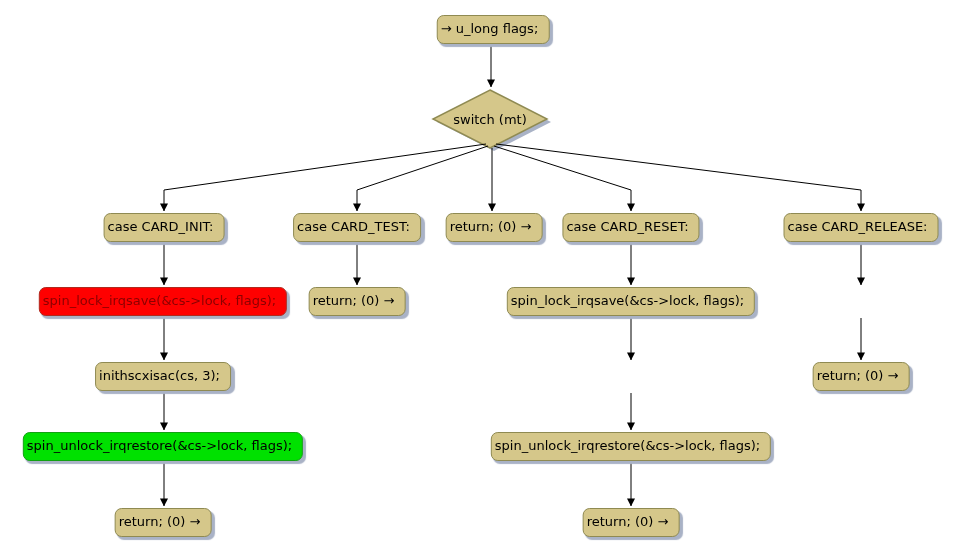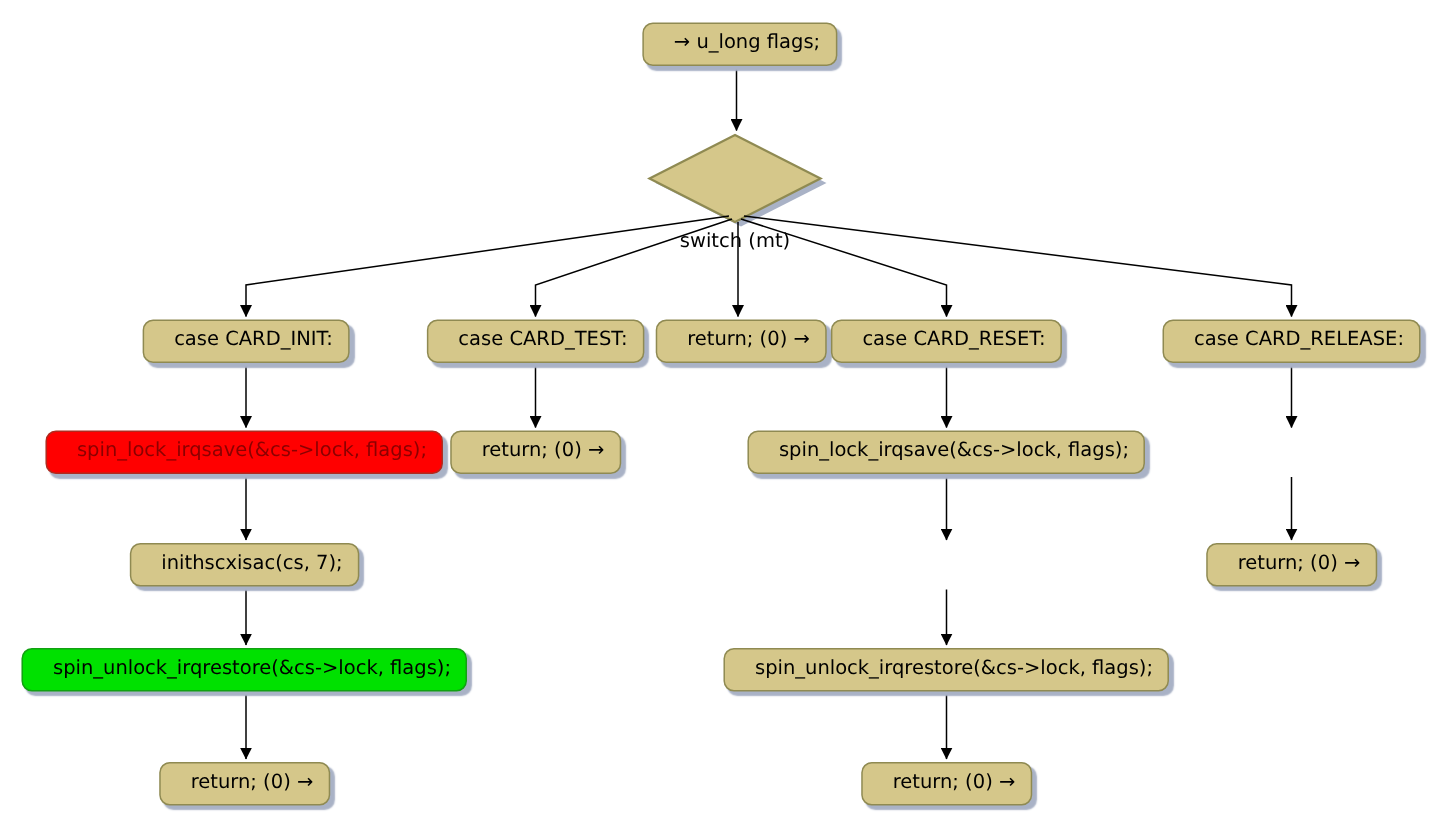--- a/index.html
+++ b/index.html
@@ -17,41 +17,40 @@
   .arrowhead{fill:var(--arrow,#000);}
   .diamond{fill:var(--node-fill,#d5c78a);stroke:var(--node-border,#8f8a52);stroke-width:1.5;}
   .shape-shadow{fill:var(--shadow,#a9b2c6);stroke:none;}
   .node{
     position:absolute;
     transform:translateX(-50%);
     white-space:nowrap;
     background:var(--node-fill,#d5c78a);
     border:1.5px solid var(--node-border,#8f8a52);
     border-radius:7px;
-    padding:4px 10px 5px 20px;
+    padding:4px 10px 5px 3px;
     line-height:18px;
     box-shadow:3px 3px 1px var(--shadow,#a9b2c6);
     z-index:2;
   }
   .node.hl-red{
     background:var(--highlight-red-fill,#ff0000);
     border-color:var(--highlight-red-border,#b02a1e);
     color:var(--highlight-red-text,#8b0000);
   }
   .node.hl-green{
     background:var(--highlight-green-fill,#00e100);
     border-color:var(--highlight-green-border,#12a112);
     color:#000;
   }
   .diamond-label{
     position:absolute;
     transform:translate(-50%,-50%);
     white-space:nowrap;
     z-index:2;
-    margin-top:42px;
   }
 </style>
 </head>
 <body>
 
 <div id="canvas">
 
   <svg id="edges" width="958" height="558" viewBox="0 0 958 558" xmlns="http://www.w3.org/2000/svg">
     <defs>
       <marker id="arrow" viewBox="0 0 10 10" refX="9.5" refY="5" markerWidth="8" markerHeight="8" orient="auto-start-reverse">
@@ -90,21 +89,21 @@
 
   <div class="diamond-label" style="left:490px;top:119px">switch (mt)</div>
 
   <div class="node" style="left:357px;top:213px">case CARD_TEST:</div>
   <div class="node" style="left:164px;top:213px">case CARD_INIT:</div>
   <div class="node" style="left:494px;top:213px">return; (0) →</div>
   <div class="node" style="left:861px;top:213px">case CARD_RELEASE:</div>
   <div class="node" style="left:631px;top:213px">case CARD_RESET:</div>
 
   <div class="node hl-red" style="left:163px;top:287px">spin_lock_irqsave(&amp;cs-&gt;lock, flags);</div>
-  <div class="node" style="left:163px;top:362px">inithscxisac(cs, 7);</div>
+  <div class="node" style="left:163px;top:362px">inithscxisac(cs, 3);</div>
   <div class="node hl-green" style="left:163px;top:432px">spin_unlock_irqrestore(&amp;cs-&gt;lock, flags);</div>
   <div class="node" style="left:163px;top:508px">return; (0) →</div>
 
   <div class="node" style="left:357px;top:287px">return; (0) →</div>
 
   <div class="node" style="left:631px;top:287px">spin_lock_irqsave(&amp;cs-&gt;lock, flags);</div>
   <div class="node" style="left:631px;top:432px">spin_unlock_irqrestore(&amp;cs-&gt;lock, flags);</div>
   <div class="node" style="left:631px;top:508px">return; (0) →</div>
 
   <div class="node" style="left:861px;top:362px">return; (0) →</div>

